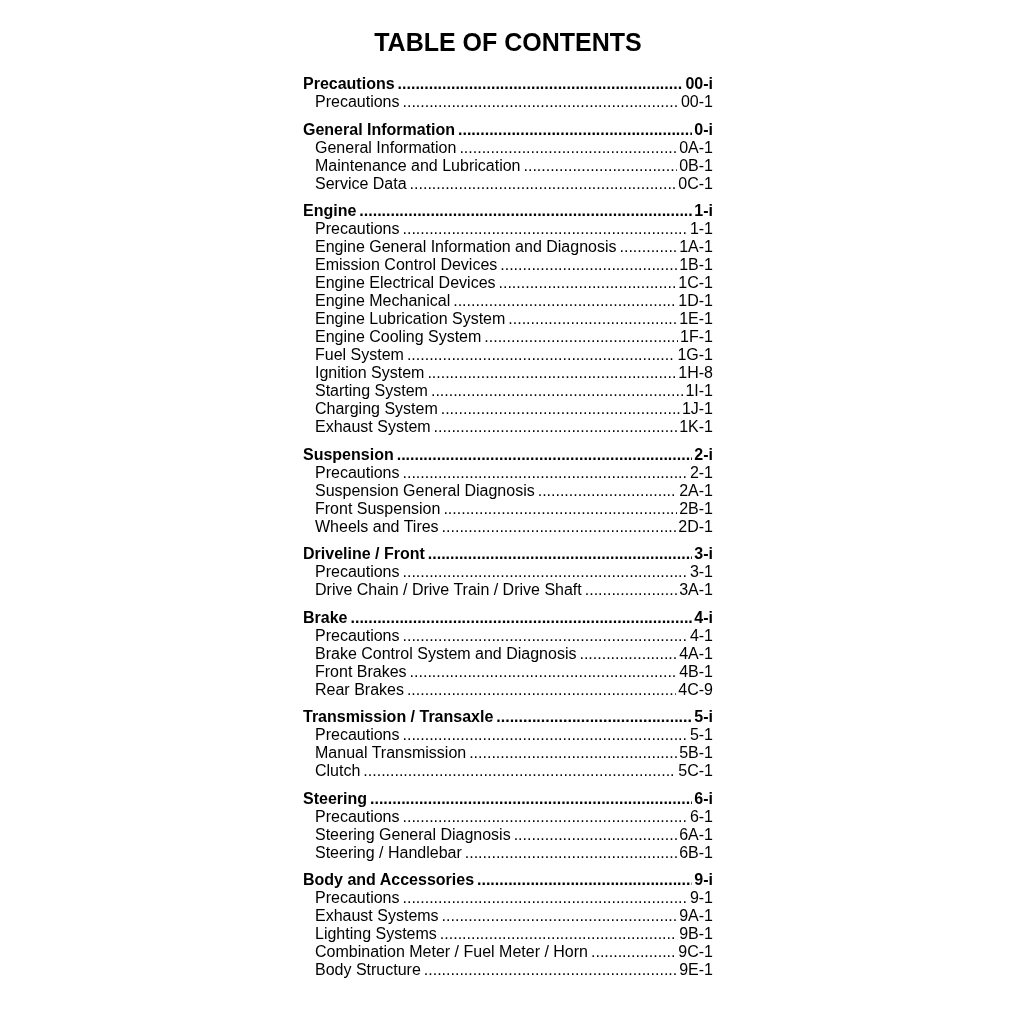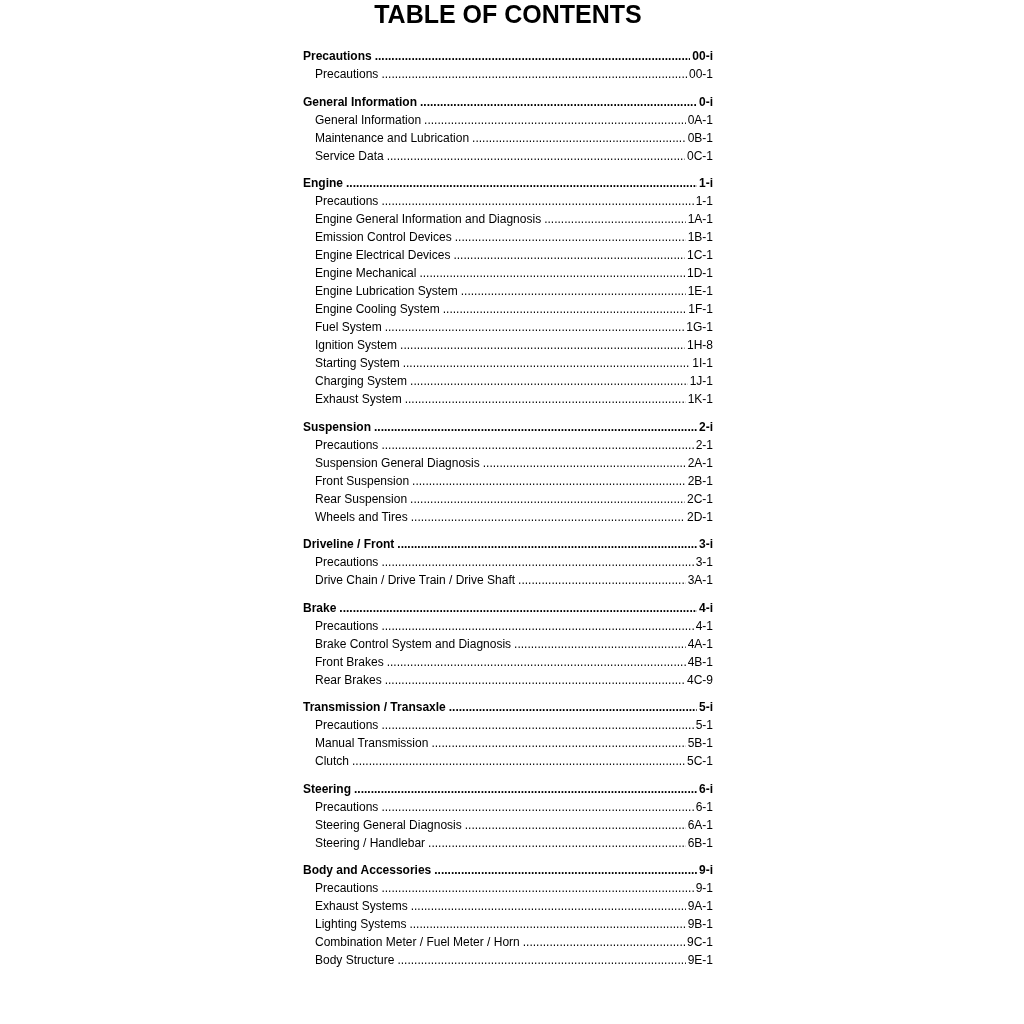--- a/index.html
+++ b/index.html
@@ -4,40 +4,40 @@
 <style>
   html, body { margin: 0; padding: 0; }
   body {
     width: 1024px;
     height: 1024px;
     background: #ffffff;
     color: #000000;
     font-family: "Liberation Sans", sans-serif;
     overflow: hidden;
   }
-  .page { }
+  .page { padding-top: 28px; }
   .doc-title {
     margin: 0 0 19px 303px;
     width: 410px;
     text-align: center;
     font-size: 25px;
     line-height: 28px;
     font-weight: bold;
     white-space: nowrap;
   }
   .toc {
     margin-left: 303px;
     width: 410px;
   }
   .toc-section { margin-top: 9.5px; }
   .toc-section:first-child { margin-top: 0; }
   .row {
     display: flex;
     align-items: center;
-    font-size: 12px;
+    font-size: 16px;
     line-height: 18px;
     height: 18px;
   }
   .row.bold { font-weight: bold; }
   .row.sub { padding-left: 12px; }
   .label { flex: 0 0 auto; white-space: nowrap; }
   .dots {
     flex: 1 1 auto;
     min-width: 0;
     overflow: hidden;
@@ -171,25 +171,20 @@
           <span class="label">Suspension General Diagnosis</span>
           <span class="dots"></span>
           <span class="pg">2A-1</span>
         </div>
         <div class="row sub">
           <span class="label">Front Suspension</span>
           <span class="dots"></span>
           <span class="pg">2B-1</span>
         </div>
         <div class="row sub">
-          <span class="label">Rear Suspension</span>
-          <span class="dots"></span>
-          <span class="pg">2C-1</span>
-        </div>
-        <div class="row sub">
           <span class="label">Wheels and Tires</span>
           <span class="dots"></span>
           <span class="pg">2D-1</span>
         </div>
       </section>
       <section class="toc-section">
         <div class="row bold">
           <span class="label">Driveline / Front</span>
           <span class="dots"></span>
           <span class="pg">3-i</span>

